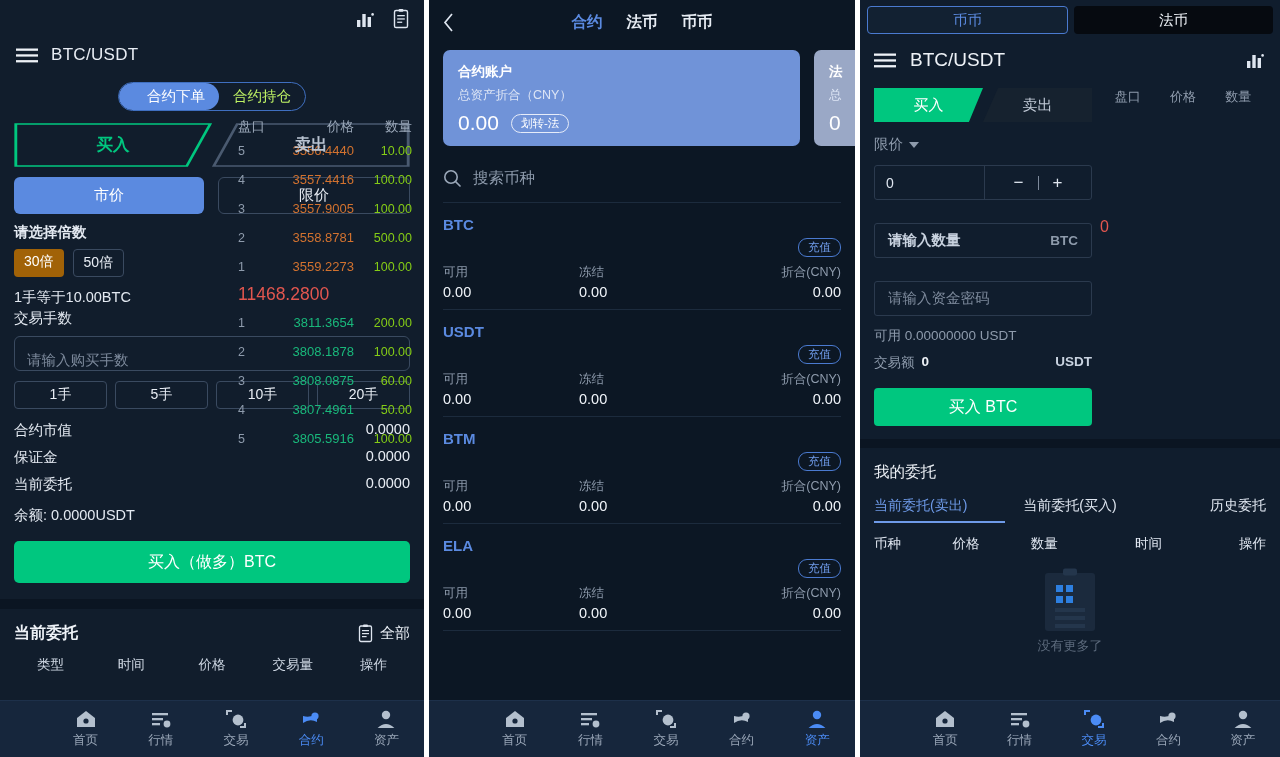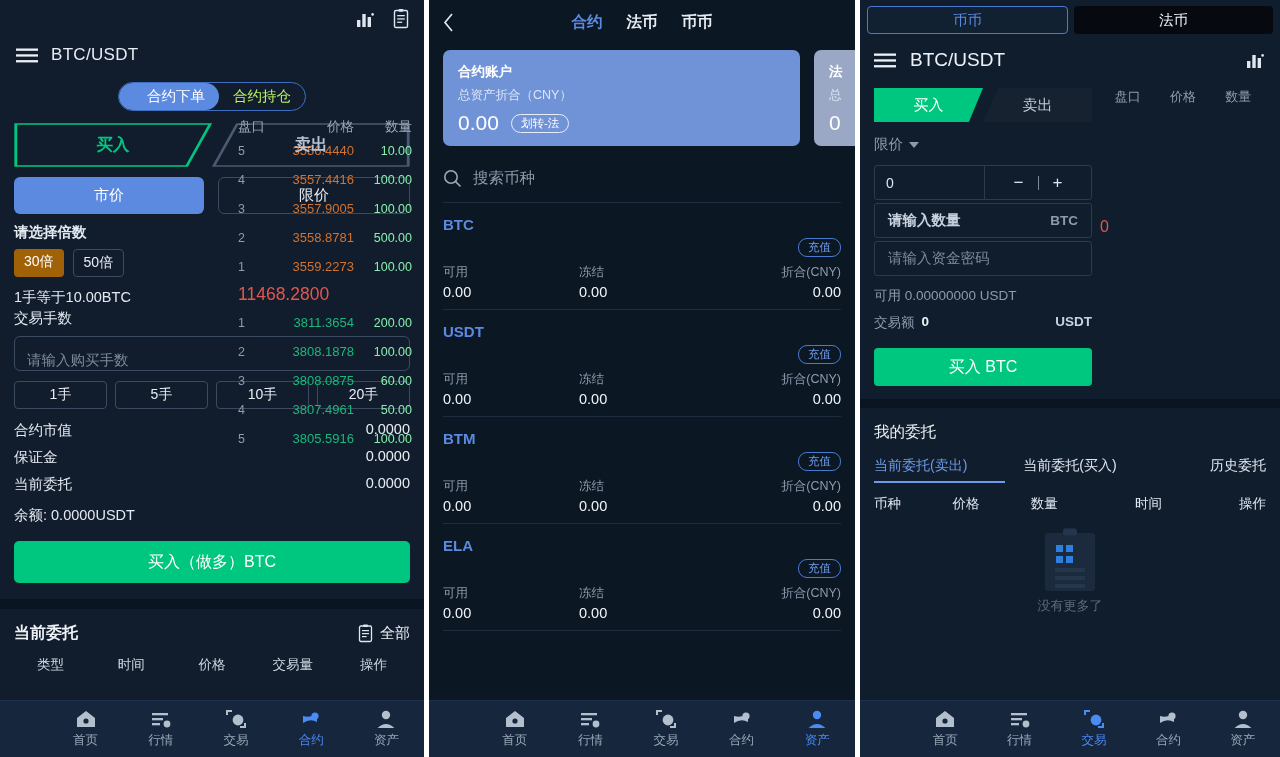--- a/index.html
+++ b/index.html
@@ -87,21 +87,21 @@
     position:absolute; right:0; top:118px; width:190px;
   }
   .ob-hd{ display:flex; padding:0 12px 0 4px; }
   .ob-hd div{ font-size:13.5px; color:#9aa7b8; }
   .ob-hd .c1{ width:34px; }
   .ob-hd .c2{ flex:1; text-align:right; }
   .ob-hd .c3{ width:58px; text-align:right; }
   .ob-row{ display:flex; padding:0 12px 0 4px; height:29px; align-items:center; }
   .ob-row .c1{ width:34px; font-size:12.5px; color:#8e9bac; }
   .ob-row .c2{ flex:1; text-align:right; font-size:13px; }
-  .ob-row .c3{ width:58px; text-align:right; font-size:12.5px; color:#86efac; }
+  .ob-row .c3{ width:58px; text-align:right; font-size:12.5px; color:#84cc16; }
   .ask .c2{ color:#d2722f; }
   .bid .c2{ color:#19b87b; }
   .ob-last{ padding:3px 12px 3px 4px; font-size:17.5px; color:#e2564f; }
 
   
   .p2-tabs{ height:44px; display:flex; align-items:center; padding:0 14px; position:relative; }
   .back{ width:11px; height:19px; }
   .p2-tablist{ position:absolute; left:0; right:0; display:flex; justify-content:center; gap:24px; }
   .p2-tab{ font-size:15.5px; color:#e8edf4; font-weight:bold; }
   .p2-tab.on{ color:#5b8ae0; }
@@ -153,21 +153,21 @@
   .sk3.off span{ color:#c3ccd9; }
 
   .limit{ display:flex; align-items:center; gap:6px; margin-top:13px; font-size:14.5px; color:#8e9bac; }
   .caret{ width:0;height:0;border-left:5px solid transparent;border-right:5px solid transparent;border-top:6px solid #8e9bac; }
 
   .stepper{ display:flex; margin-top:11px; border:1px solid #2b3a4e; border-radius:3px; height:35px; }
   .stepper .val{ flex:1; display:flex; align-items:center; padding:0 11px; font-size:14px; color:#dfe6f0; border-right:1px solid #2b3a4e; }
   .stepper .ctrl{ width:106px; display:flex; align-items:center; justify-content:center; gap:14px; color:#dfe6f0; font-size:17px; }
   .stepper .bar{ width:1px; height:14px; background:#7d8a9c; }
 
-  .f3{ margin-top:3px; border:1px solid #2b3a4e; border-radius:3px; height:35px; display:flex; align-items:center; padding:0 13px; }
+  .f3{ margin-top:23px; border:1px solid #2b3a4e; border-radius:3px; height:35px; display:flex; align-items:center; padding:0 13px; }
   .f3 .a{ font-size:14.5px; color:#c9d3e0; font-weight:bold; }
   .f3 .b{ margin-left:auto; font-size:13.5px; color:#8e9bac; font-weight:bold; }
   .f3.pw .a{ color:#7d8a9c; font-weight:normal; }
 
   .avail3{ font-size:13.5px; color:#8e9bac; margin-top:11px; }
   .amt3{ display:flex; margin-top:9px; font-size:13.5px; color:#8e9bac; }
   .amt3 .v{ color:#eef2f7; font-weight:bold; margin-left:7px; }
   .amt3 .u{ margin-left:auto; color:#c9d3e0; font-weight:bold; }
   .cta3{ margin-top:16px; height:38px; border-radius:4px; background:#00c77f; display:flex; align-items:center; justify-content:center; color:#fff; font-size:16px; }
 

